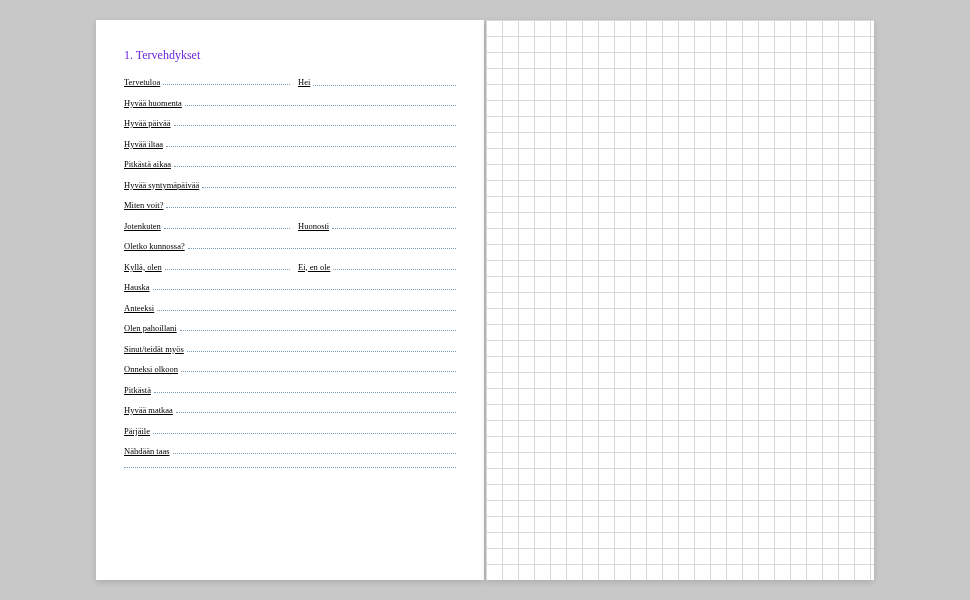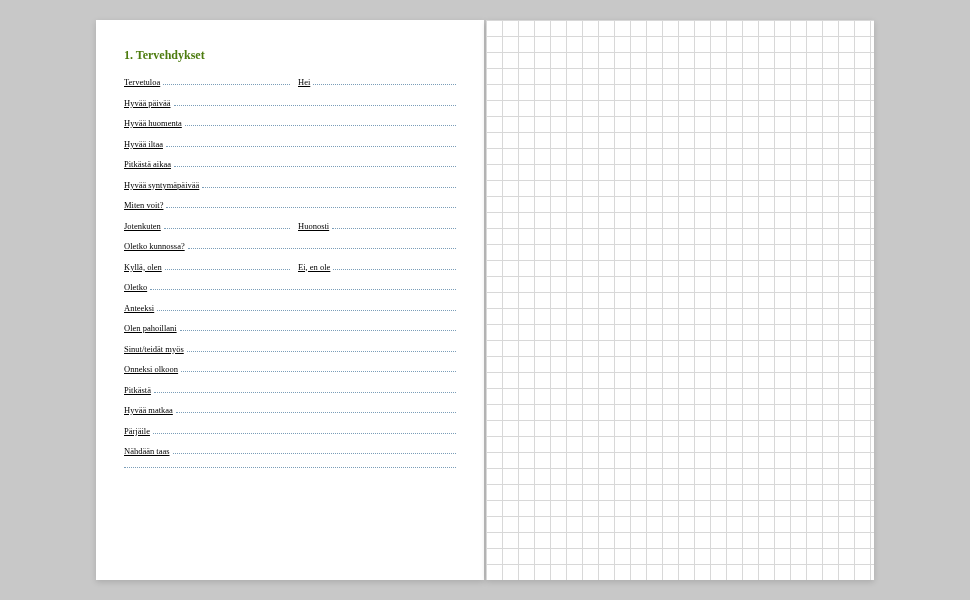--- a/index.html
+++ b/index.html
@@ -21,22 +21,22 @@
   width: 388px;
   height: 560px;
   background: #fff;
   box-shadow: 0 2px 6px rgba(0,0,0,0.15);
 }
 .page-left {
   padding: 28px 28px 20px 28px;
 }
 .heading {
   font-size: 12px;
-  font-weight: bold;
-  color: #4d7c0f;
+  font-weight: normal;
+  color: #6d28d9;
   margin-bottom: 14px;
 }
 .line-row {
   display: flex;
   align-items: baseline;
   margin-bottom: 7.5px;
   height: 13px;
 }
 .label {
   font-size: 8.5px;
@@ -74,31 +74,31 @@
 
 <div class="spread">
   <div class="page page-left">
     <div class="heading">1. Tervehdykset</div>
     <div id="lines">
         <div class="line-row">
           <span class="half">
             <span class="label">Tervetuloa</span>
             <span class="dots"></span>
           </span>
-          <span class="half" style="padding-left: 8px;">
+          <span class="half" style="padding-left: 8px; align-items: flex-end;">
             <span class="label">Hei</span>
             <span class="dots"></span>
           </span>
         </div>
         <div class="line-row">
-          <span class="label">Hyvää päivää</span>
+          <span class="label">Hyvää huomenta</span>
           <span class="dots"></span>
         </div>
         <div class="line-row">
-          <span class="label">Hyvää huomenta</span>
+          <span class="label">Hyvää päivää</span>
           <span class="dots"></span>
         </div>
         <div class="line-row">
           <span class="label">Hyvää iltaa</span>
           <span class="dots"></span>
         </div>
         <div class="line-row">
           <span class="label">Pitkästä aikaa</span>
           <span class="dots"></span>
         </div>
@@ -128,21 +128,21 @@
           <span class="half">
             <span class="label">Kyllä, olen</span>
             <span class="dots"></span>
           </span>
           <span class="half" style="padding-left: 8px;">
             <span class="label">Ei, en ole</span>
             <span class="dots"></span>
           </span>
         </div>
         <div class="line-row">
-          <span class="label">Oletko</span>
+          <span class="label">Hauska</span>
           <span class="dots"></span>
         </div>
         <div class="line-row">
           <span class="label">Anteeksi</span>
           <span class="dots"></span>
         </div>
         <div class="line-row">
           <span class="label">Olen pahoillani</span>
           <span class="dots"></span>
         </div>

